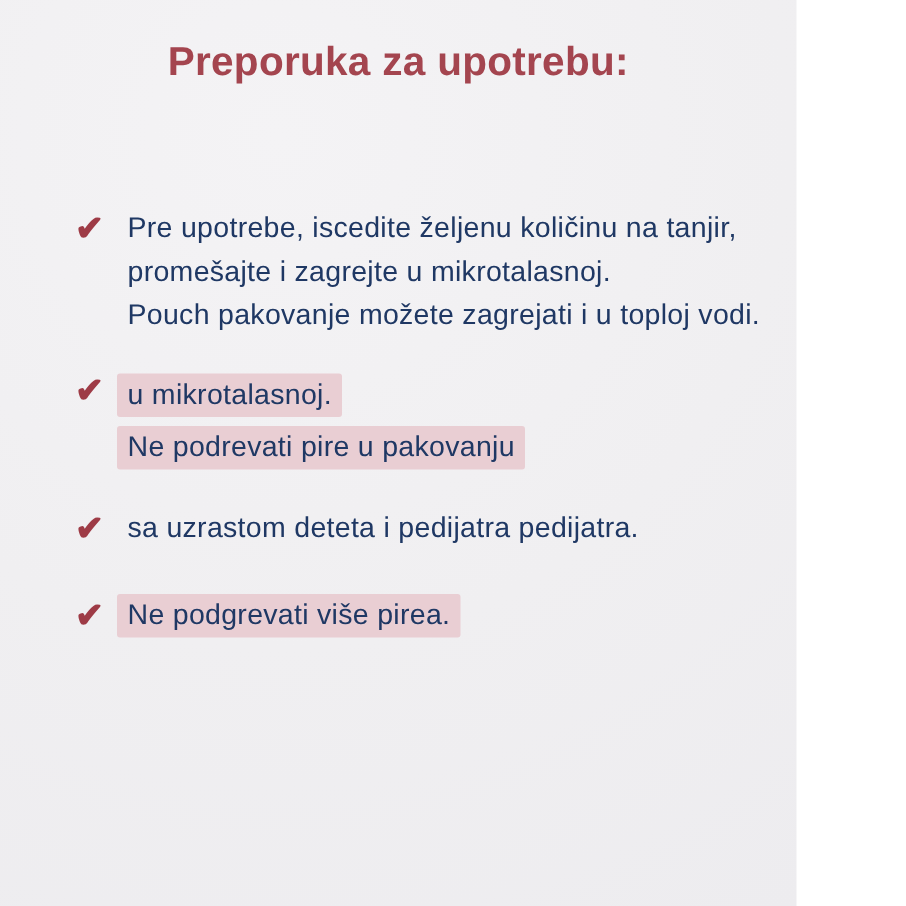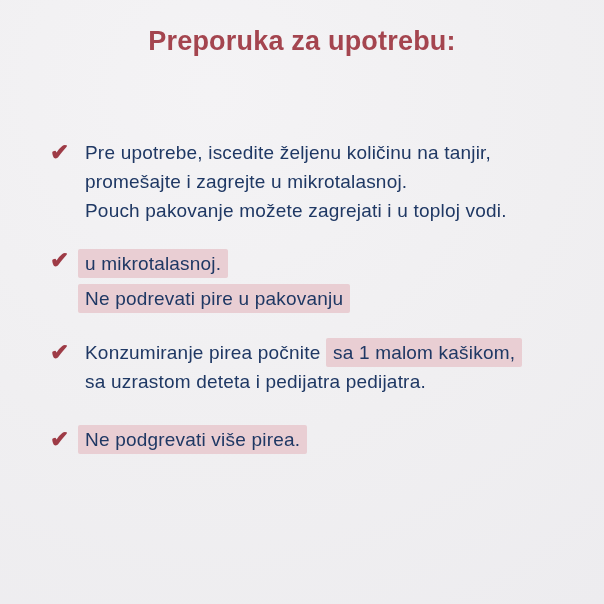--- a/index.html
+++ b/index.html
@@ -1,18 +1,18 @@
 <!DOCTYPE html>
 <html style="--background: #f0eff1; --title: #a4454f; --checkmark: #9e3b46; --body_text: #1f3864; --highlight: #e9ced3;"><head>
 <meta charset="utf-8">
 <style>
   html, body { margin: 0; padding: 0; }
   .page {
     position: relative;
-    width: 604px;
+    width: 531px;
     height: 604px;
     overflow: hidden;
     background: radial-gradient(circle at 35% 15%, #f4f3f5 0%, var(--background, #f0eff1) 55%, #edecef 100%);
     font-family: "Liberation Sans", sans-serif;
   }
   .title {
     position: absolute;
     top: 26px;
     left: 0;
     right: 0;
@@ -83,21 +83,20 @@
       <span class="check">✔</span>
       <div class="lines">
         <div class="line"><span class="hl lead">u mikrotalasnoj.</span></div>
         <div class="line"><span class="hl lead">Ne podrevati pire u pakovanju</span></div>
       </div>
     </div>
 
     <div class="bullet b3">
       <span class="check">✔</span>
       <div class="lines">
-        <div class="line"><span>Konzumiranje pirea počnite </span><span class="hl">sa 1 malom kašikom,</span></div>
         <div class="line"><span>sa uzrastom deteta i pedijatra pedijatra.</span></div>
       </div>
     </div>
 
     <div class="bullet b4">
       <span class="check">✔</span>
       <div class="lines">
         <div class="line"><span class="hl lead">Ne podgrevati više pirea.</span></div>
       </div>
     </div>

